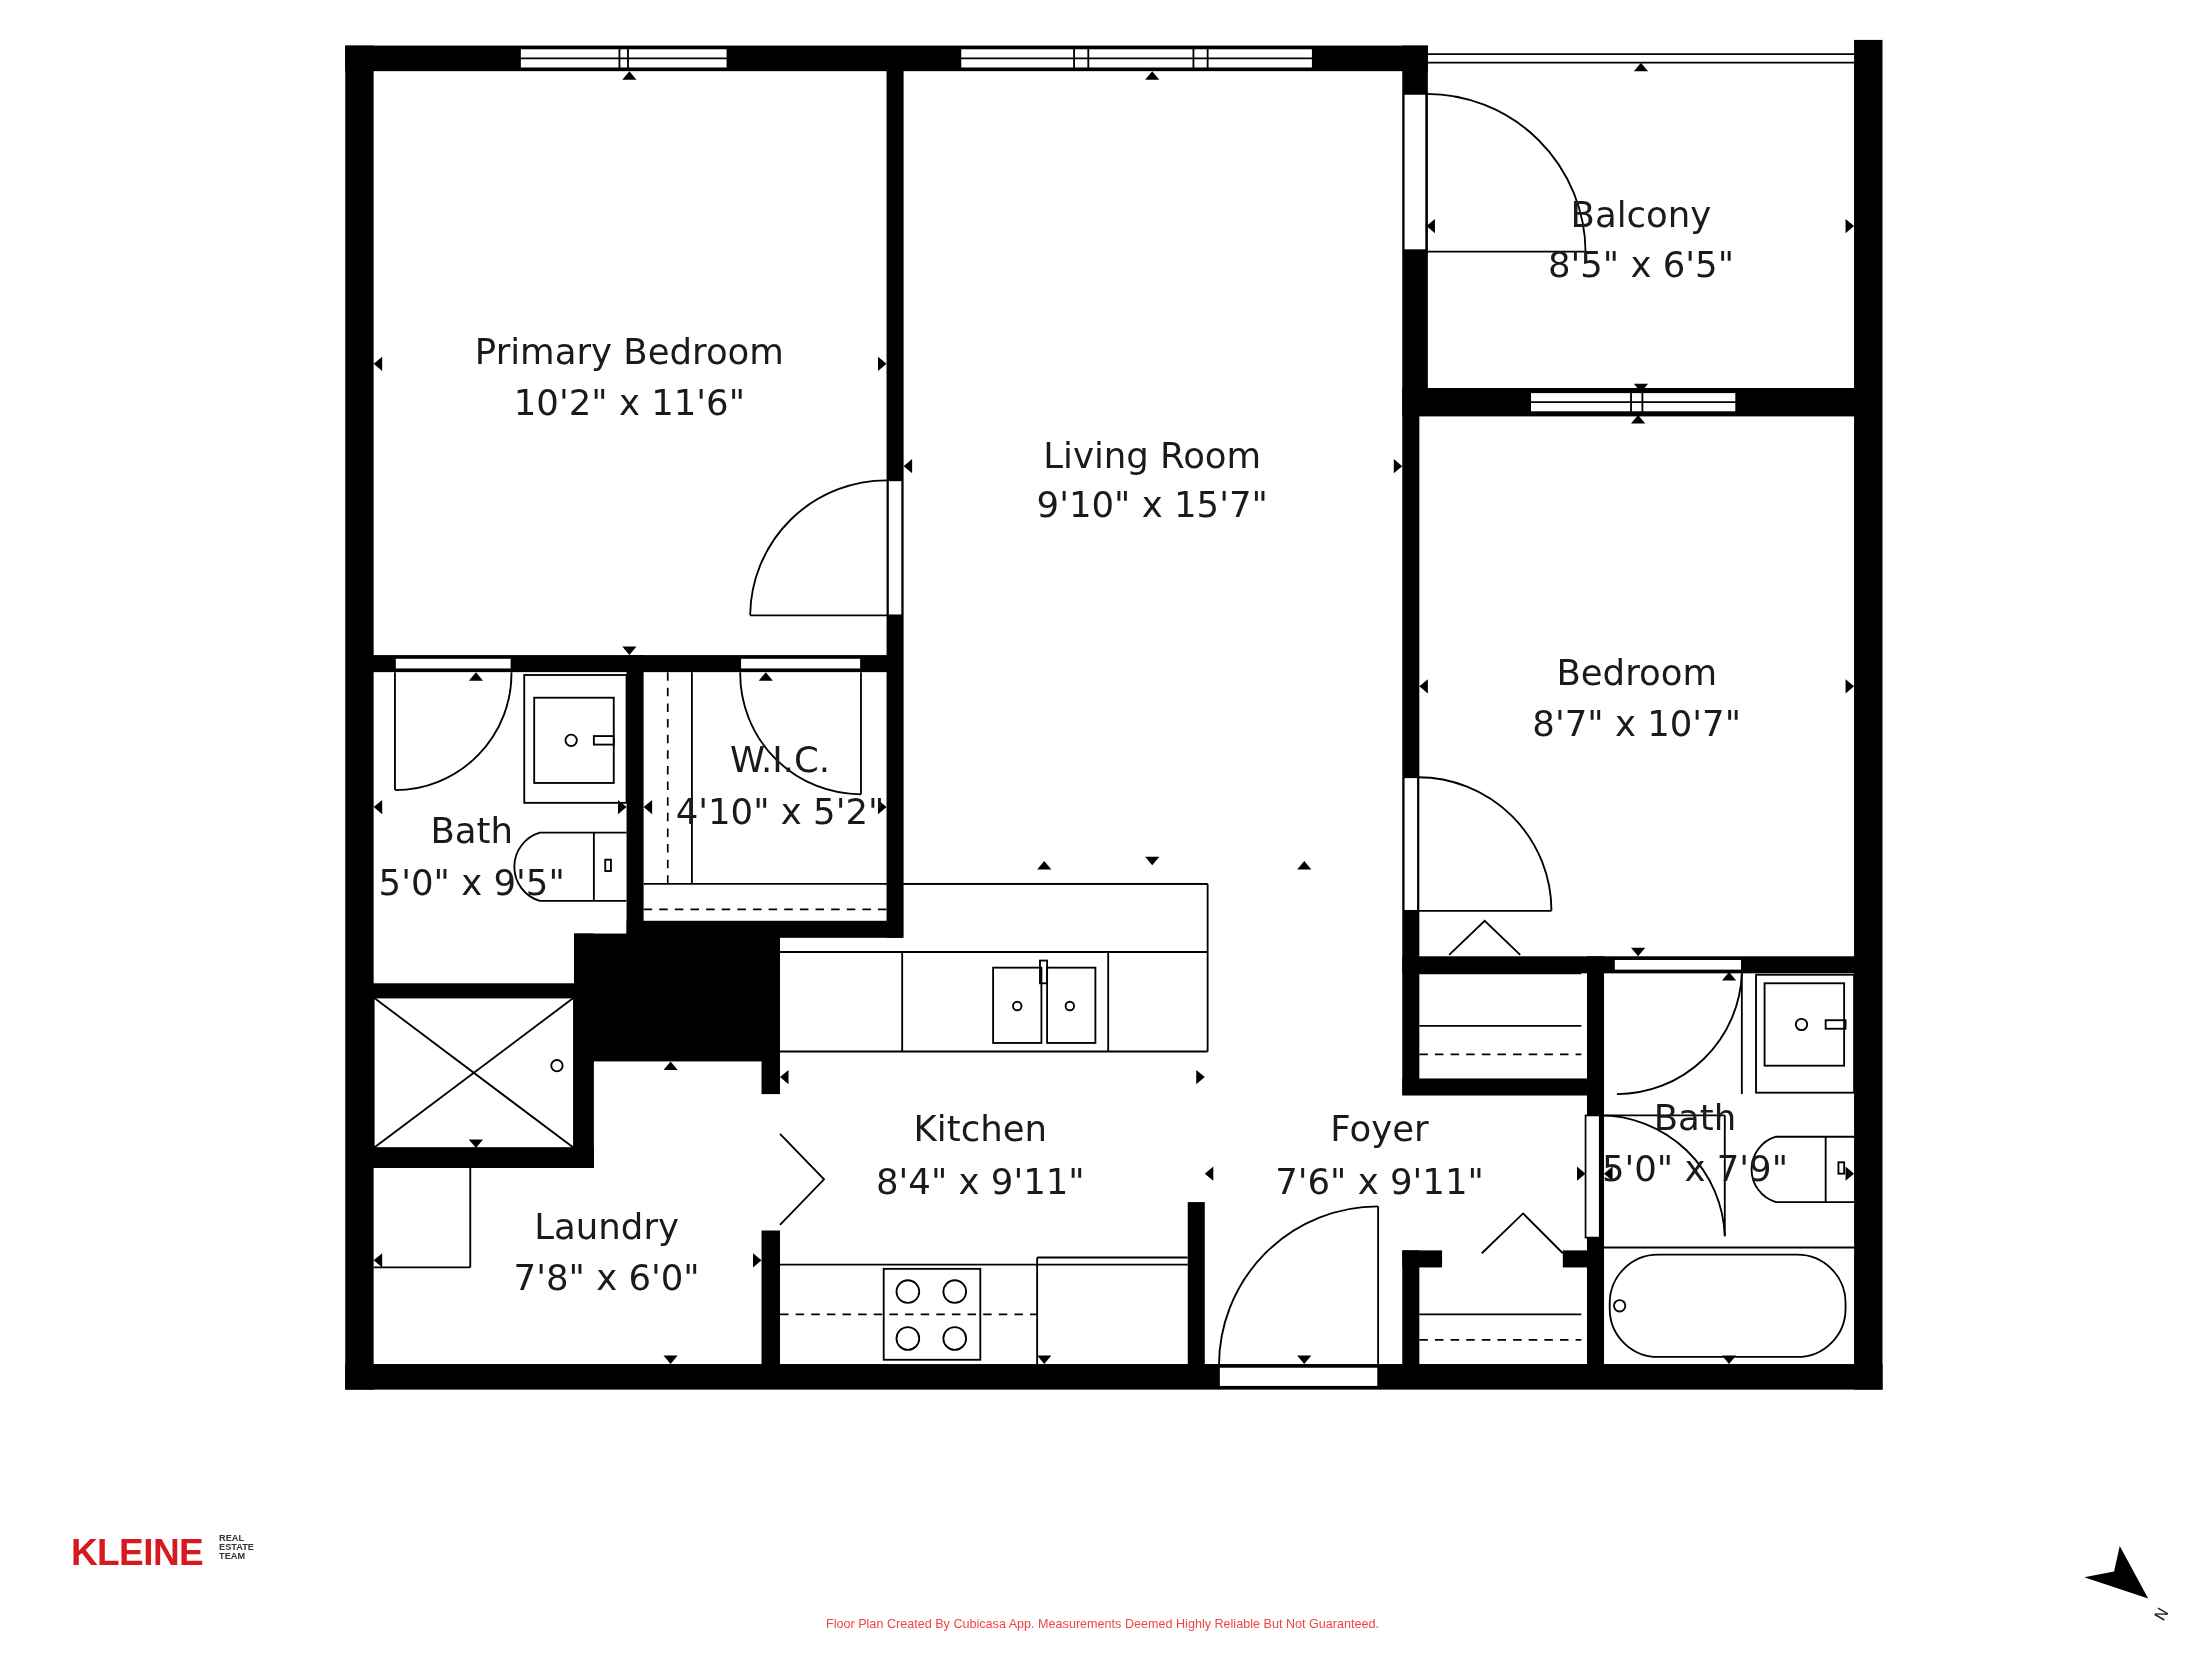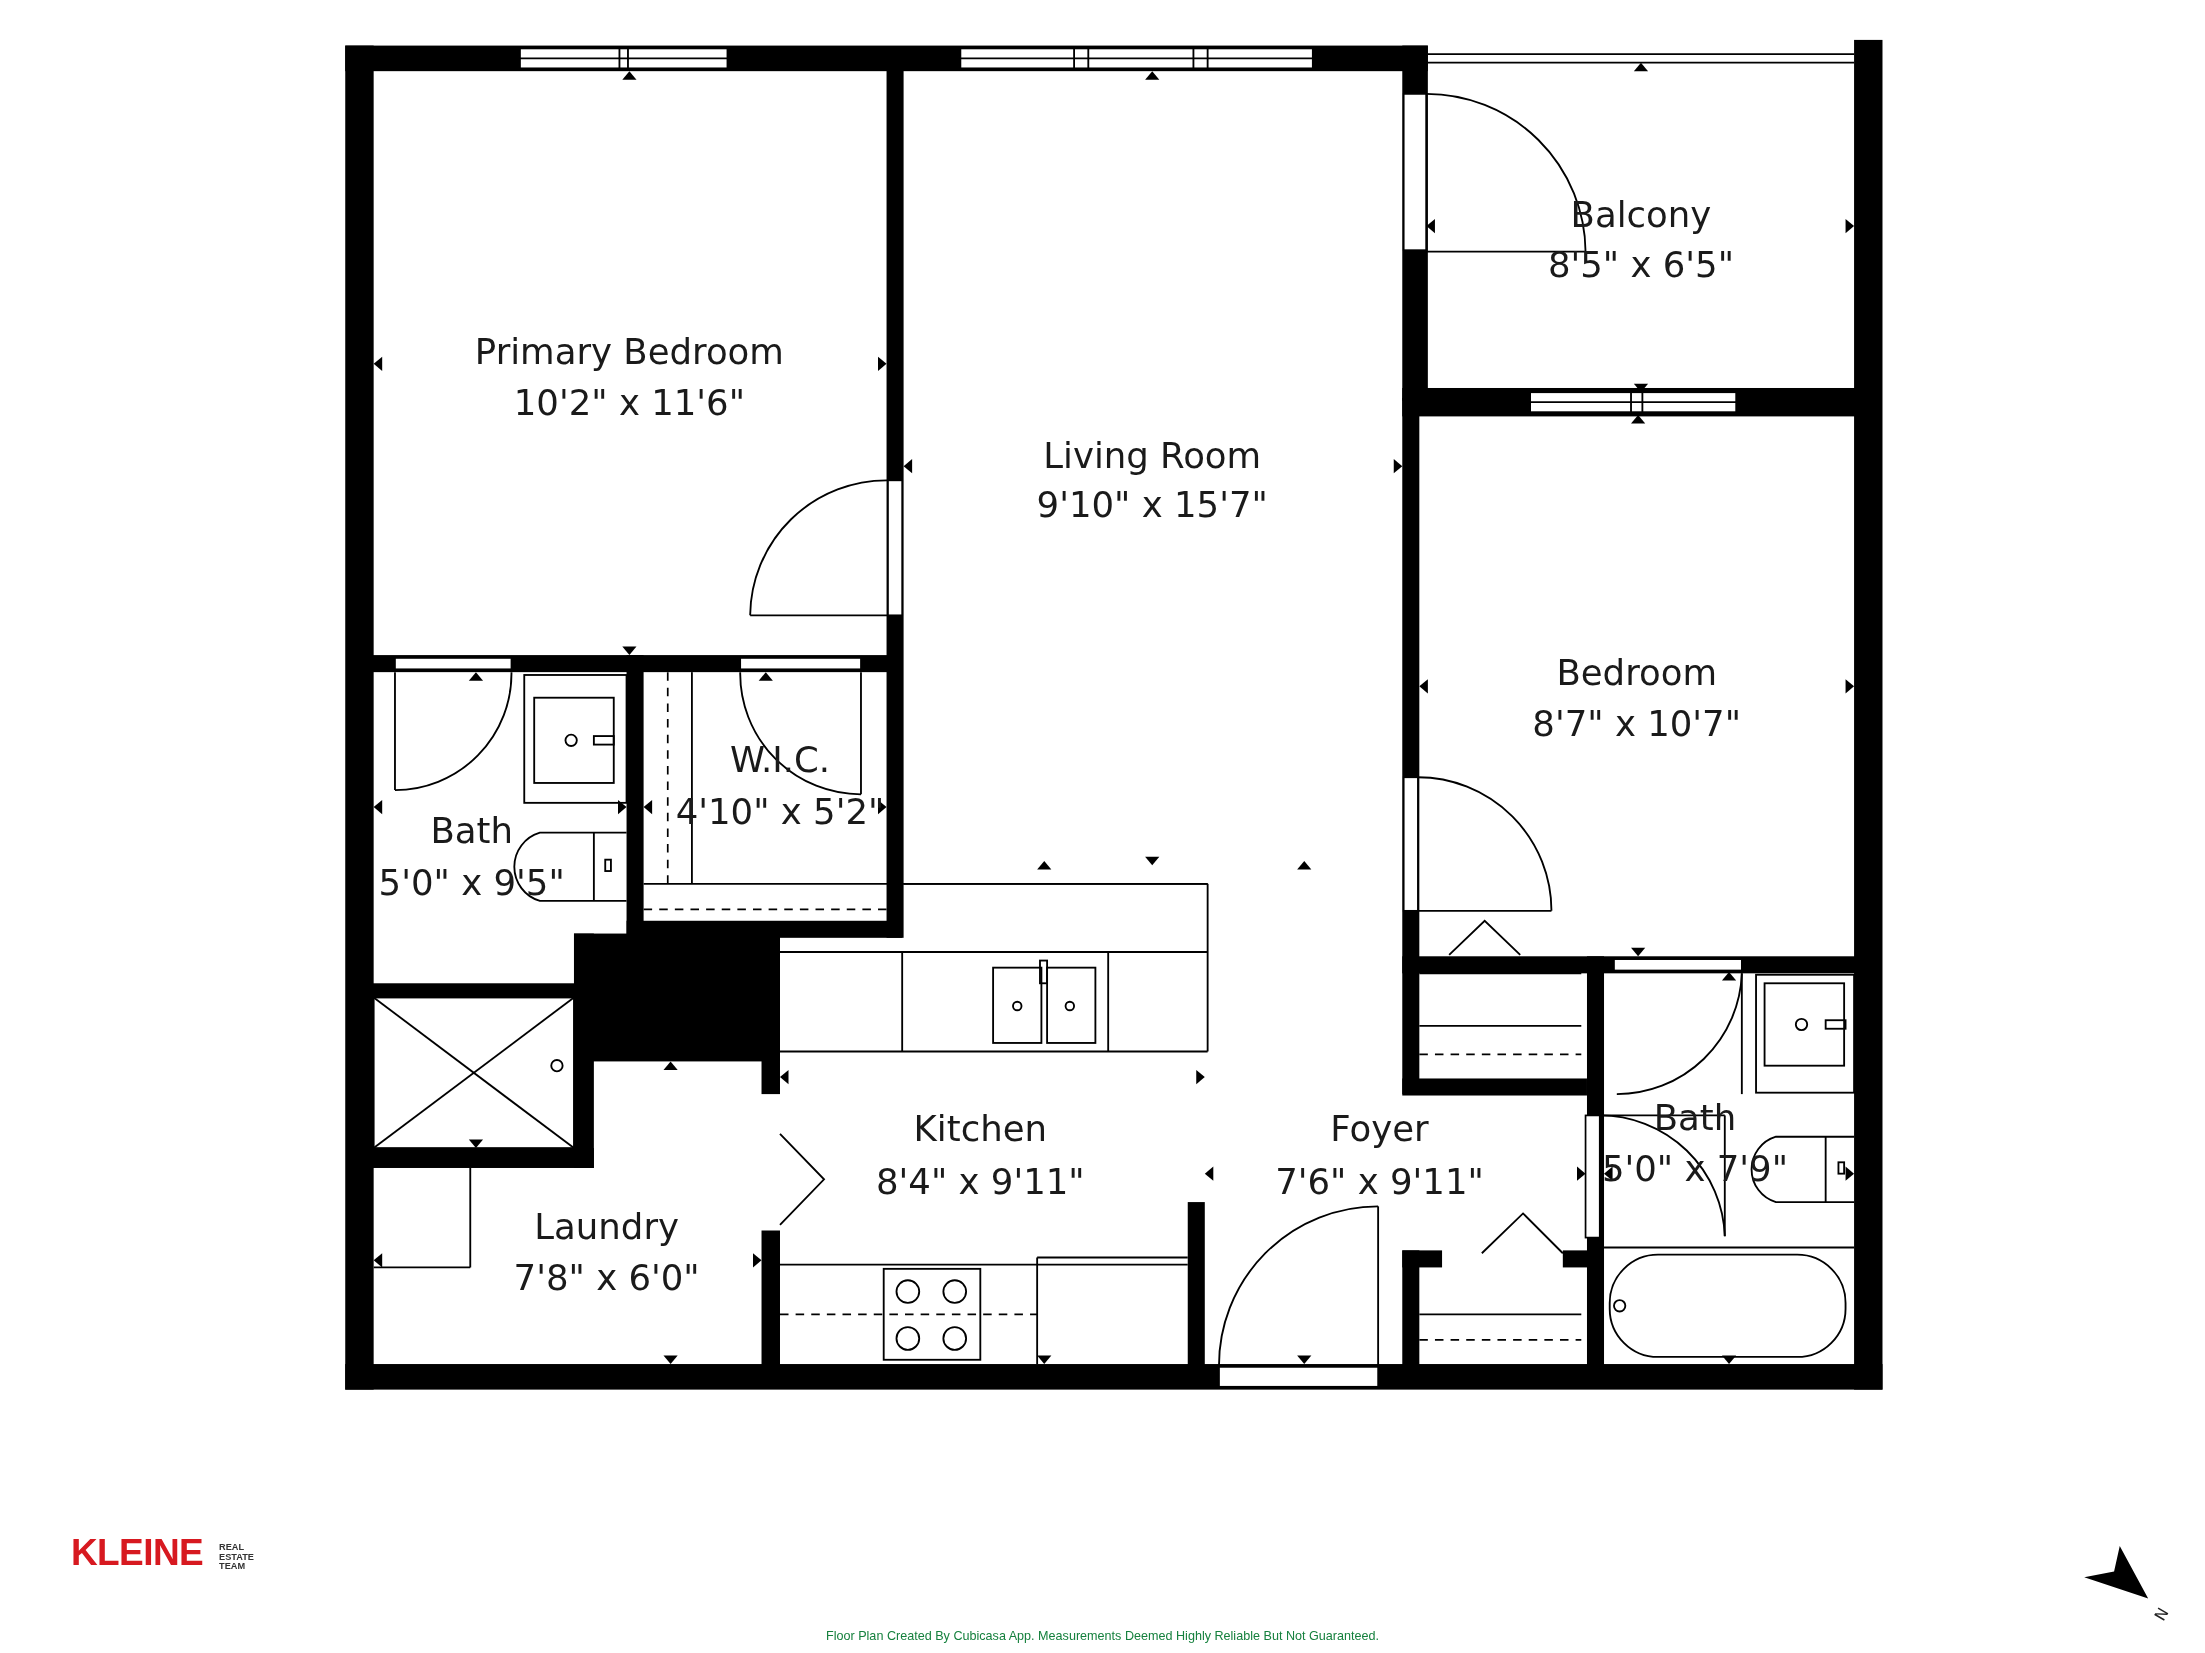--- a/index.html
+++ b/index.html
@@ -4,24 +4,24 @@
 <style>
   html, body { margin:0; padding:0; background:#ffffff; }
   body { width:2205px; height:1654px; overflow:hidden; position:relative; font-family:"DejaVu Sans", sans-serif; }
   #plan { position:absolute; left:0; top:0; width:2205px; height:1654px; }
   .wall { fill:#000; }
   .thin { stroke:#000; stroke-width:1.3; fill:none; }
   .dash { stroke:#000; stroke-width:1.2; fill:none; stroke-dasharray:6 5; }
   .win { fill:#fff; stroke:#000; stroke-width:1.2; }
   .tri { fill:#000; }
   .lbl { font-family:"DejaVu Sans", sans-serif; font-size:25px; fill:#1a1a1a; text-anchor:middle; }
-  .logo { position:absolute; left:71px; top:1534px; display:flex; align-items:flex-end; }
+  .logo { position:absolute; left:71px; top:1534px; display:flex; align-items:flex-start; }
   .logo-main { font-family:"Liberation Sans", sans-serif; font-weight:bold; font-size:37px; color:#d71920; letter-spacing:-0.6px; line-height:1; }
   .logo-sub { margin-left:16px; font-family:"Liberation Sans", sans-serif; font-weight:bold; font-size:9.2px; line-height:9.2px; color:#333; }
-  .footer { position:absolute; left:0; width:2205px; top:1617px; text-align:center; font-family:"Liberation Sans", sans-serif; font-size:12.6px; color:#15803d;margin-top:12px; }
+  .footer { position:absolute; left:0; width:2205px; top:1617px; text-align:center; font-family:"Liberation Sans", sans-serif; font-size:12.6px; color:#ef4444; }
 </style>
 </head>
 <body>
 
 <svg id="plan" viewBox="0 0 1552 1164" xmlns="http://www.w3.org/2000/svg">
 
   <g>
     <rect class="wall" x="243" y="32" width="20" height="946"></rect>
     <rect class="wall" x="243" y="32" width="762" height="18"></rect>
     <rect class="wall" x="987" y="32" width="18" height="250"></rect>

